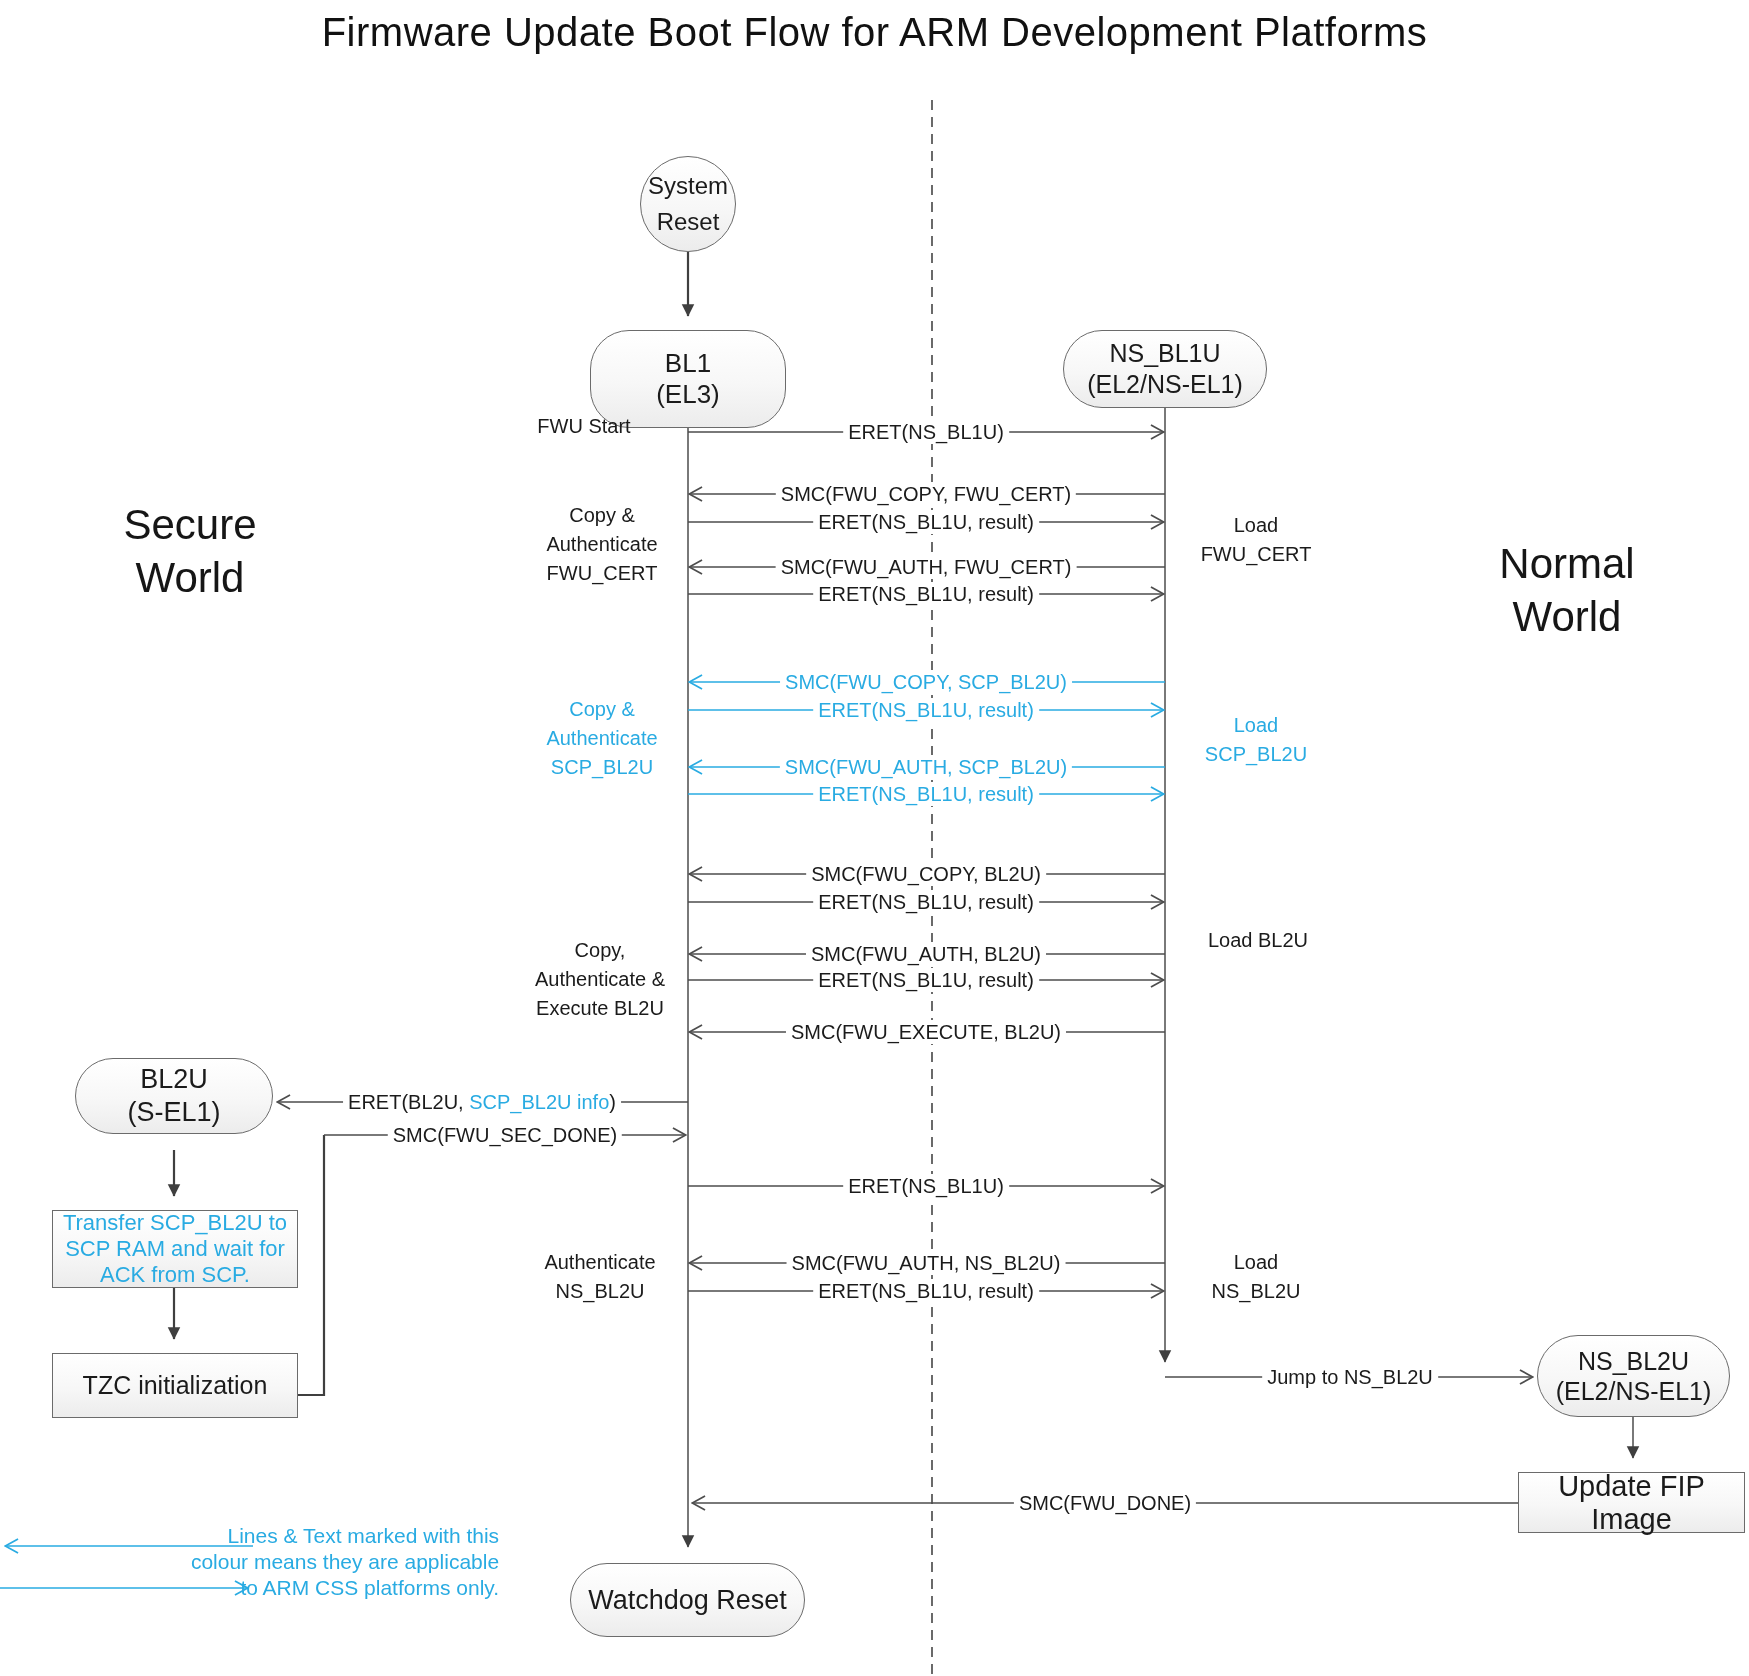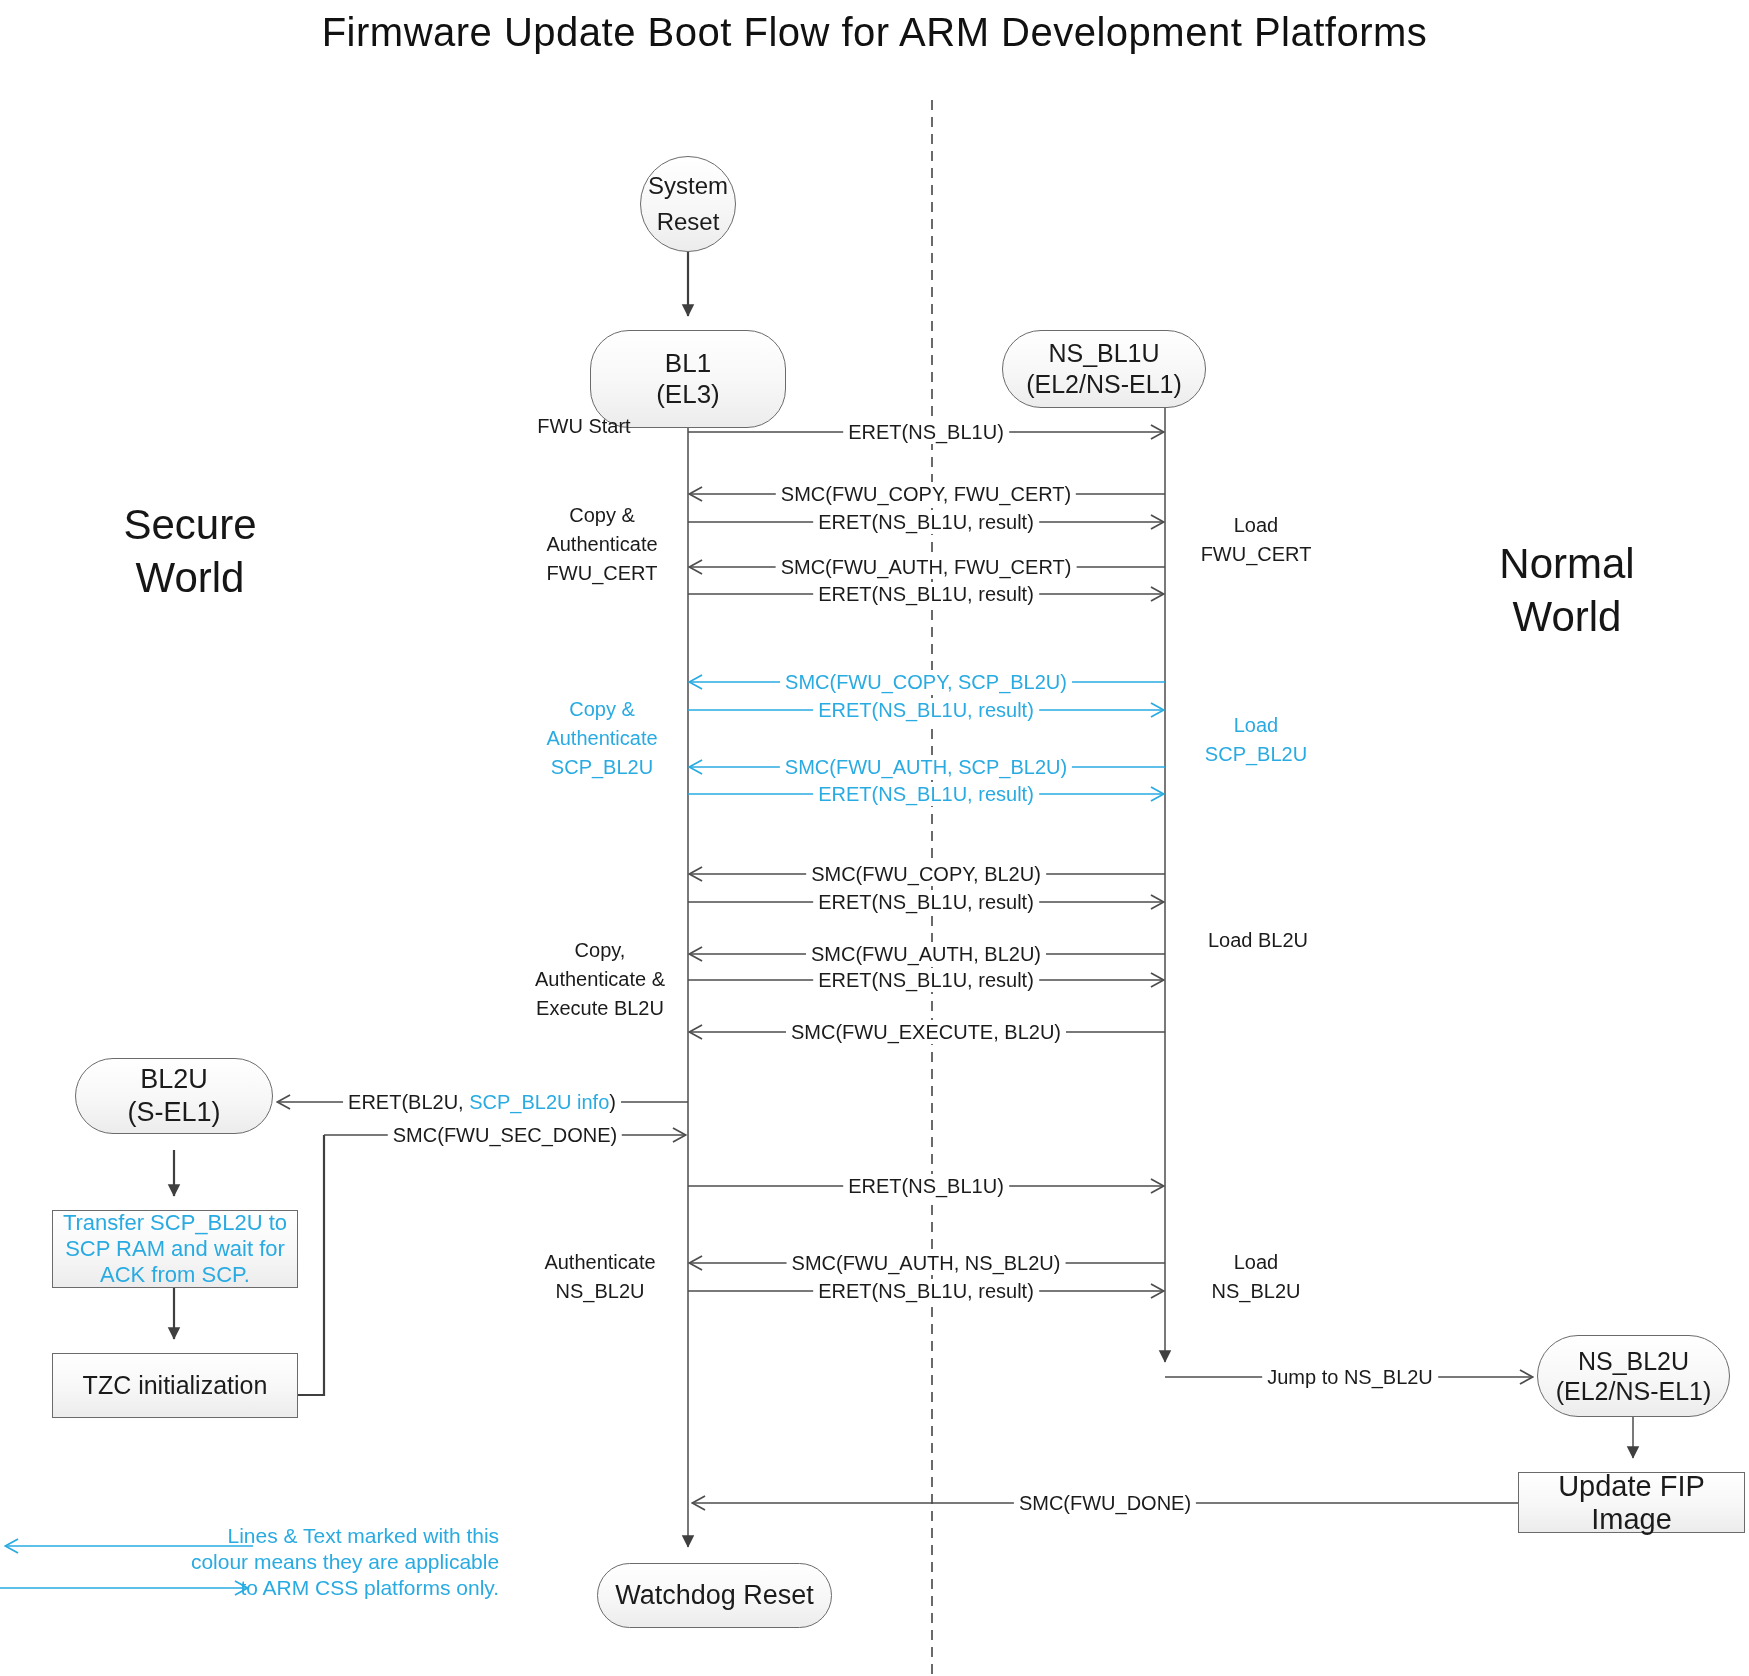--- a/index.html
+++ b/index.html
@@ -107,32 +107,32 @@
     <line class="s-line" x1="1518" y1="1503" x2="693" y2="1503" marker-end="url(#ak)"></line>
 
     <line class="s-blue" x1="253" y1="1546" x2="6" y2="1546" marker-end="url(#ab)"></line>
     <line class="s-blue" x1="0" y1="1588" x2="247" y2="1588" marker-end="url(#ab)"></line>
   </svg>
 
   <div class="node" style="left:640px;top:156px;width:96px;height:96px;border-radius:50%;font-size:24px;line-height:36px;">System
 Reset</div>
   <div class="node" style="left:590px;top:330px;width:196px;height:98px;border-radius:39px;font-size:26px;line-height:31px;">BL1
 (EL3)</div>
-  <div class="node" style="left:1002px;top:330px;width:204px;height:78px;border-radius:39px;font-size:25px;line-height:31px;">NS_BL1U
+  <div class="node" style="left:1063px;top:330px;width:204px;height:78px;border-radius:39px;font-size:25px;line-height:31px;">NS_BL1U
 (EL2/NS-EL1)</div>
   <div class="node" style="left:75px;top:1058px;width:198px;height:76px;border-radius:46px;font-size:27px;line-height:33px;">BL2U
 (S-EL1)</div>
   <div class="node blue" style="left:52px;top:1210px;width:246px;height:78px;font-size:22px;line-height:26px;">Transfer SCP_BL2U to
 SCP RAM and wait for
 ACK from SCP.</div>
   <div class="node" style="left:52px;top:1353px;width:246px;height:65px;font-size:25px;">TZC initialization</div>
   <div class="node" style="left:1537px;top:1335px;width:193px;height:82px;border-radius:41px;font-size:25px;line-height:30px;">NS_BL2U
 (EL2/NS-EL1)</div>
   <div class="node" style="left:1518px;top:1472px;width:227px;height:61px;font-size:29px;">Update FIP Image</div>
-  <div class="node" style="left:597px;top:1563px;width:235px;height:65px;border-radius:40px;font-size:27px;">Watchdog Reset</div>
+  <div class="node" style="left:570px;top:1563px;width:235px;height:74px;border-radius:40px;font-size:27px;">Watchdog Reset</div>
 
   <div class="world" style="left:190px;top:551px;">Secure
 World</div>
   <div class="world" style="left:1567px;top:590px;">Normal
 World</div>
 
   <div class="msg" style="left:926px;top:432px;">ERET(NS_BL1U)</div>
   <div class="msg" style="left:926px;top:494px;">SMC(FWU_COPY, FWU_CERT)</div>
   <div class="msg" style="left:926px;top:522px;">ERET(NS_BL1U, result)</div>
   <div class="msg" style="left:926px;top:567px;">SMC(FWU_AUTH, FWU_CERT)</div>

